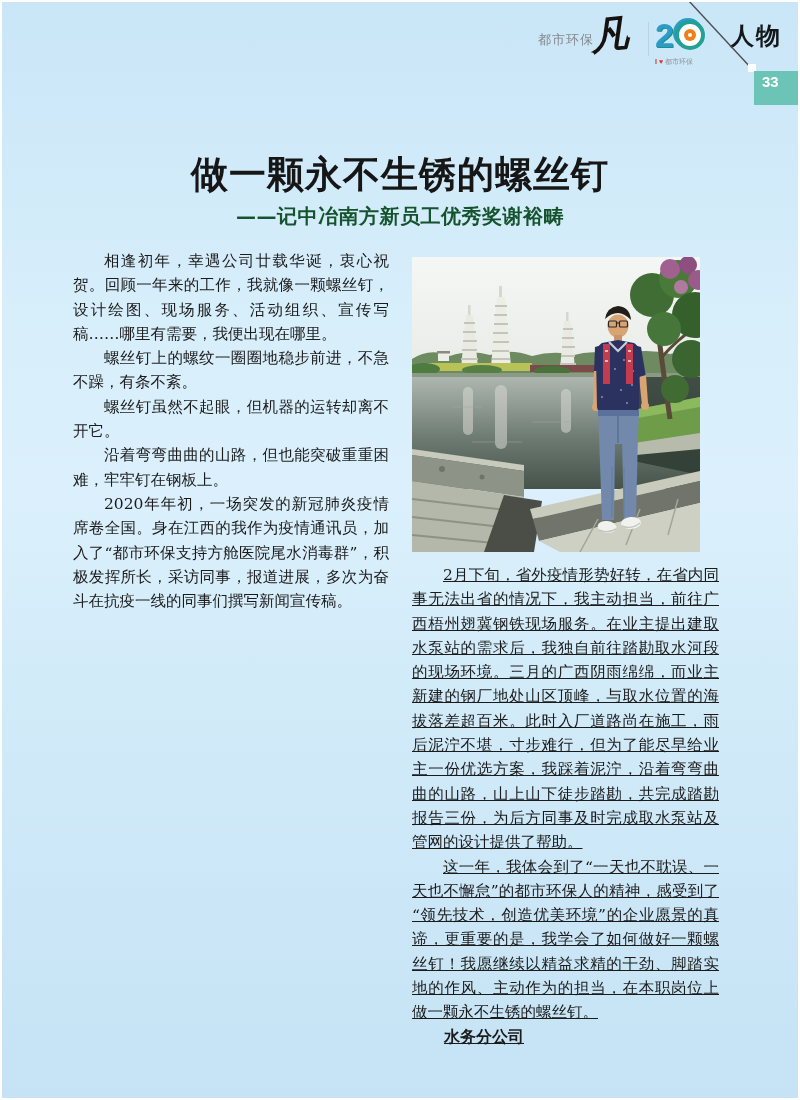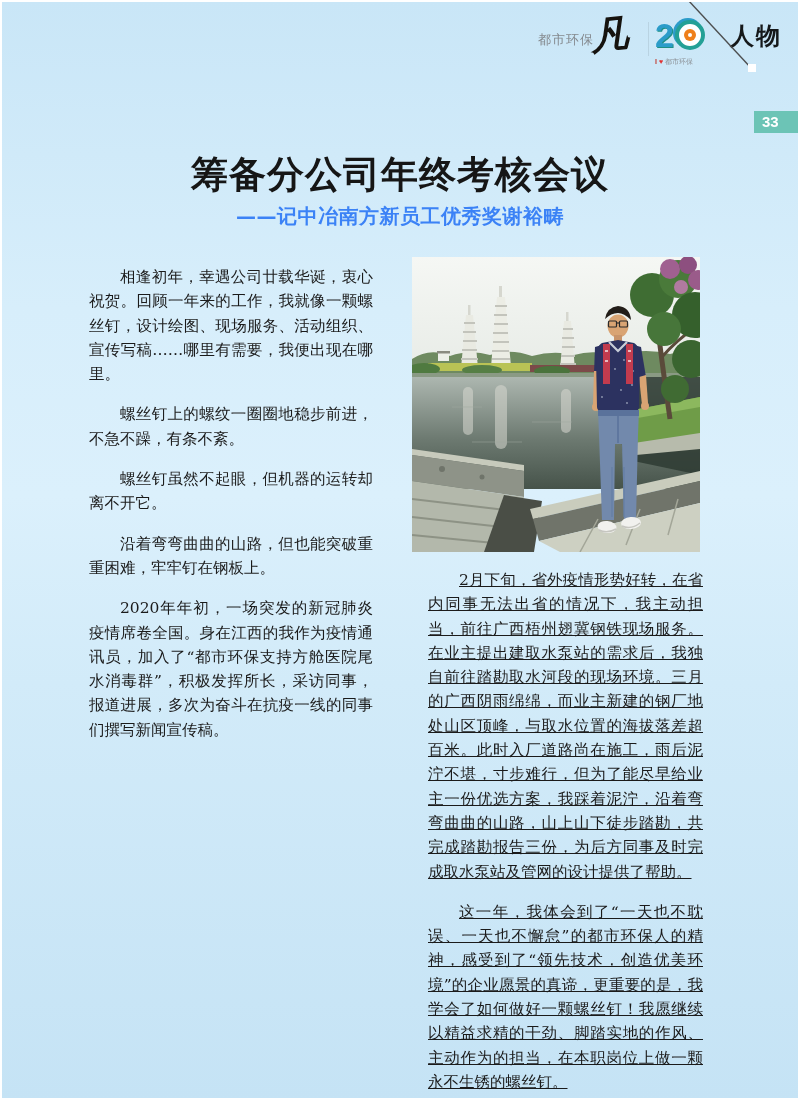--- a/index.html
+++ b/index.html
@@ -18,32 +18,32 @@
   .logo20{position:absolute;left:655px;top:18px;display:flex;align-items:center;}
   .logo20 .two{font-family:"Liberation Sans",sans-serif;font-weight:900;font-size:34px;line-height:34px;color:#2b9cc9;text-shadow:1px 1px 0 #1d8f84;}
   .logo20 .ring{width:22px;height:22px;border-radius:50%;border:4px solid #23a096;background:#ffffff;margin-left:1px;display:flex;align-items:center;justify-content:center;box-shadow:-2px -2px 0 #2b9cc9;}
   .logo20 .core{width:12px;height:12px;border-radius:50%;background:#ef7f1a;display:flex;align-items:center;justify-content:center;}
   .logo20 .pip{width:4px;height:4px;border-radius:50%;background:#ffffff;}
   .logo-tagline{position:absolute;left:655px;top:57px;font-size:7px;color:#8a8f94;font-family:"Liberation Sans",sans-serif;white-space:nowrap;}
   .logo-tagline .i{color:#c0392b;font-weight:bold;}
   .logo-tagline .heart{color:#e03131;}
   .section-label{position:absolute;left:730px;top:20px;font-size:24px;font-weight:900;color:#15181a;font-family:"Liberation Sans",sans-serif;letter-spacing:2px;}
   .header-line-svg{position:absolute;left:0;top:0;z-index:5;pointer-events:none;}
-  .page-badge{position:absolute;left:754px;top:71px;width:46px;height:22px;background:#6cc4b6;color:#ffffff;
-    font-family:"Liberation Sans",sans-serif;font-weight:bold;font-size:15px;line-height:22px;padding-left:8px;box-sizing:border-box;z-index:6;margin-top:40px;}
+  .page-badge{position:absolute;left:754px;top:71px;width:46px;height:34px;background:#6cc4b6;color:#ffffff;
+    font-family:"Liberation Sans",sans-serif;font-weight:bold;font-size:15px;line-height:22px;padding-left:8px;box-sizing:border-box;z-index:6;}
 
   
   .article-title{position:absolute;left:0;top:150px;width:800px;text-align:center;
     font-family:"DejaVu Sans","Liberation Sans",sans-serif;font-weight:900;font-size:37px;color:#161616;letter-spacing:1px;}
   .article-subtitle{position:absolute;left:0;top:203px;width:800px;text-align:center;
-    font-family:"DejaVu Sans","Liberation Sans",sans-serif;font-weight:600;font-size:20px;color:#3b82f6;letter-spacing:0.5px;}
+    font-family:"DejaVu Sans","Liberation Sans",sans-serif;font-weight:600;font-size:20px;color:#14532d;letter-spacing:0.5px;}
 
   
   .col{position:absolute;top:249px;font-size:15.5px;line-height:24.3px;color:#1b1b1b;text-align:justify;}
-  .col p{margin:16px;text-indent:2em;}
+  .col p{margin:0;text-indent:2em;}
   .col-left{left:73px;width:316px;}
   .col-right{left:412px;width:307px;text-decoration:underline;}
   .photo-wrap{width:288px;height:295px;margin:8px 0 11px 0;}
   .signature{font-weight:bold;text-align:left;padding-right:16px;margin-top:6px;text-indent:0;
     font-family:"DejaVu Sans","Liberation Sans",sans-serif;font-size:16px;}
 </style>
 </head>
 <body>
 
 <div class="page-edge"></div>
@@ -68,21 +68,21 @@
 
 <div class="section-label">人物</div>
 
 <svg class="header-line-svg" width="800" height="110">
   <line x1="688" y1="0" x2="752" y2="69" stroke="#4d4f50" stroke-width="1.4"></line>
   <rect x="748" y="64" width="8" height="8" fill="#ffffff"></rect>
 </svg>
 
 <div class="page-badge">33</div>
 
-<div class="article-title">筹备分公司年终考核会议</div>
+<div class="article-title">做一颗永不生锈的螺丝钉</div>
 <div class="article-subtitle">——记中冶南方新员工优秀奖谢裕畴</div>
 
 <div class="col col-left">
   <p>相逢初年，幸遇公司廿载华诞，衷心祝贺。回顾一年来的工作，我就像一颗螺丝钉，设计绘图、现场服务、活动组织、宣传写稿……哪里有需要，我便出现在哪里。</p>
   <p>螺丝钉上的螺纹一圈圈地稳步前进，不急不躁，有条不紊。</p>
   <p>螺丝钉虽然不起眼，但机器的运转却离不开它。</p>
   <p>沿着弯弯曲曲的山路，但也能突破重重困难，牢牢钉在钢板上。</p>
   <p>2020年年初，一场突发的新冠肺炎疫情席卷全国。身在江西的我作为疫情通讯员，加入了“都市环保支持方舱医院尾水消毒群”，积极发挥所长，采访同事，报道进展，多次为奋斗在抗疫一线的同事们撰写新闻宣传稿。</p>
 </div>
 

